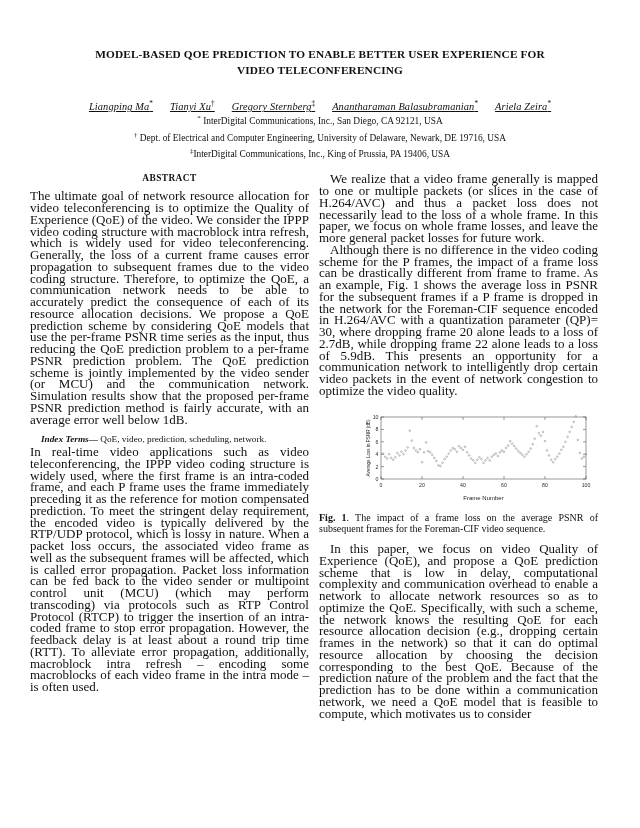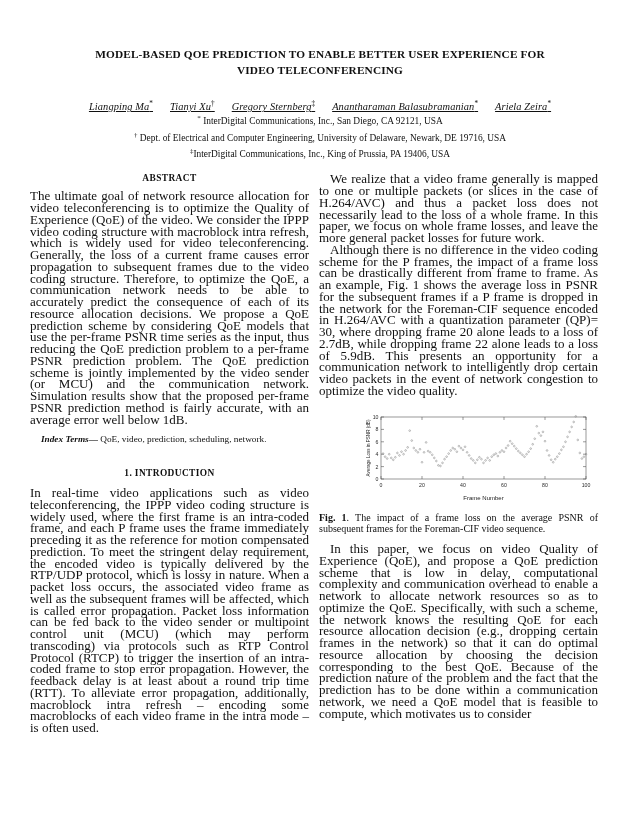--- a/index.html
+++ b/index.html
@@ -145,21 +145,20 @@
   <div class="columns">
 
     <div class="col">
 
       <div class="sec-head">ABSTRACT</div>
 
       <p class="body">The ultimate goal of network resource allocation for video teleconferencing is to optimize the Quality of Experience (QoE) of the video. We consider the IPPP video coding structure with macroblock intra refresh, which is widely used for video teleconferencing. Generally, the loss of a current frame causes error propagation to subsequent frames due to the video coding structure. Therefore, to optimize the QoE, a communication network needs to be able to accurately predict the consequence of each of its resource allocation decisions. We propose a QoE prediction scheme by considering QoE models that use the per-frame PSNR time series as the input, thus reducing the QoE prediction problem to a per-frame PSNR prediction problem. The QoE prediction scheme is jointly implemented by the video sender (or MCU) and the communication network. Simulation results show that the proposed per-frame PSNR prediction method is fairly accurate, with an average error well below 1dB.</p>
 
       <p class="idx-terms"><b>Index Terms—</b><span> QoE, video, prediction, scheduling, network.</span></p>
 
-      <div class="sec-head num">1.  INTRODUCTION</div>
 
       <p class="body">In real-time video applications such as video teleconferencing, the IPPP video coding structure is widely used, where the first frame is an intra-coded frame, and each P frame uses the frame immediately preceding it as the reference for motion compensated prediction. To meet the stringent delay requirement, the encoded video is typically delivered by the RTP/UDP protocol, which is lossy in nature. When a packet loss occurs, the associated video frame as well as the subsequent frames will be affected, which is called error propagation. Packet loss information can be fed back to the video sender or multipoint control unit (MCU) (which may perform transcoding) via protocols such as RTP Control Protocol (RTCP) to trigger the insertion of an intra-coded frame to stop error propagation. However, the feedback delay is at least about a round trip time (RTT). To alleviate error propagation, additionally, macroblock intra refresh – encoding some macroblocks of each video frame in the intra mode – is often used.</p>
 
     </div>
 
     <div class="col">
 
       <p class="body indent">We realize that a video frame generally is mapped to one or multiple packets (or slices in the case of H.264/AVC) and thus a packet loss does not necessarily lead to the loss of a whole frame. In this paper, we focus on whole frame losses, and leave the more general packet losses for future work.</p>
       <p class="body indent">Although there is no difference in the video coding scheme for the P frames, the impact of a frame loss can be drastically different from frame to frame. As an example, Fig. 1 shows the average loss in PSNR for the subsequent frames if a P frame is dropped in the network for the Foreman-CIF sequence encoded in H.264/AVC with a quantization parameter (QP)= 30, where dropping frame 20 alone leads to a loss of 2.7dB, while dropping frame 22 alone leads to a loss of 5.9dB. This presents an opportunity for a communication network to intelligently drop certain video packets in the event of network congestion to optimize the video quality.</p>
 

